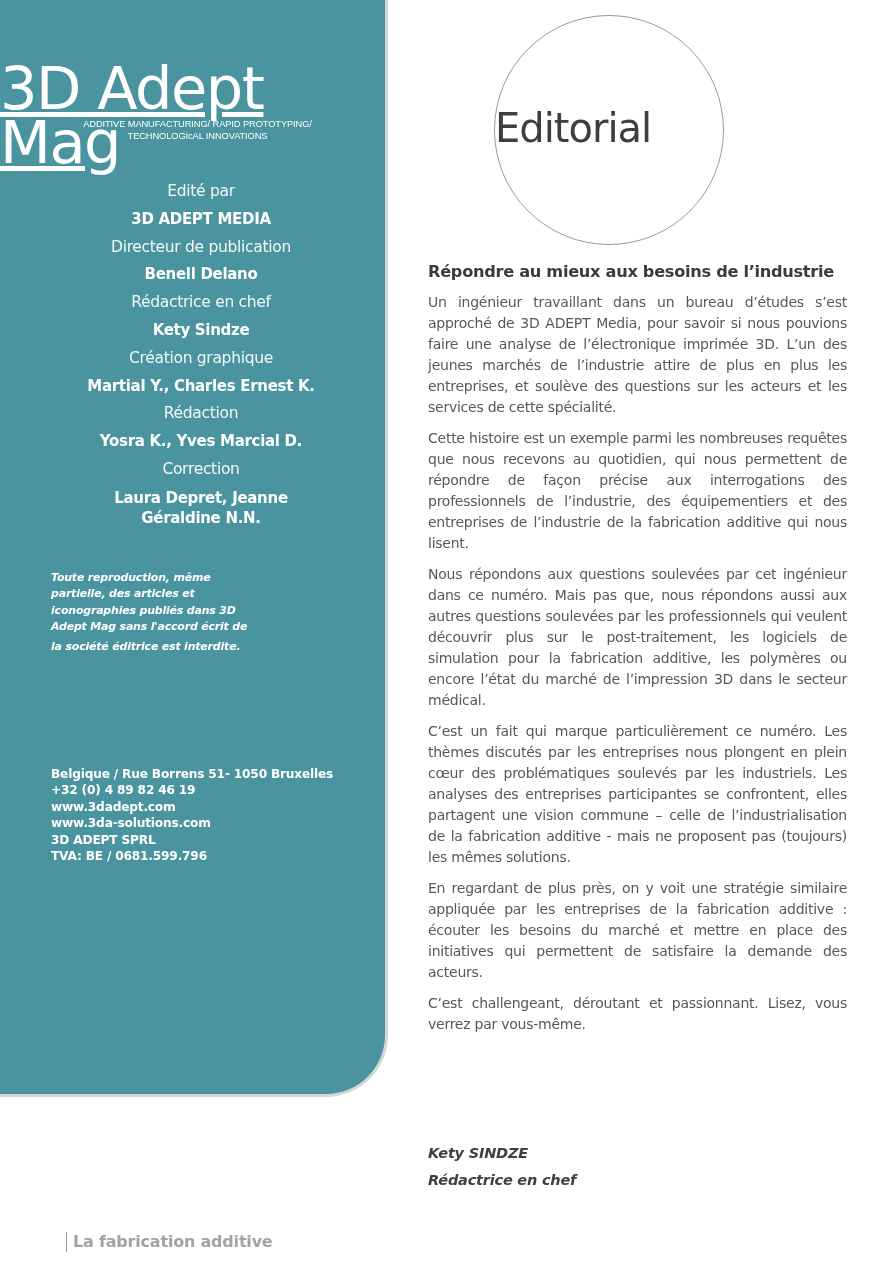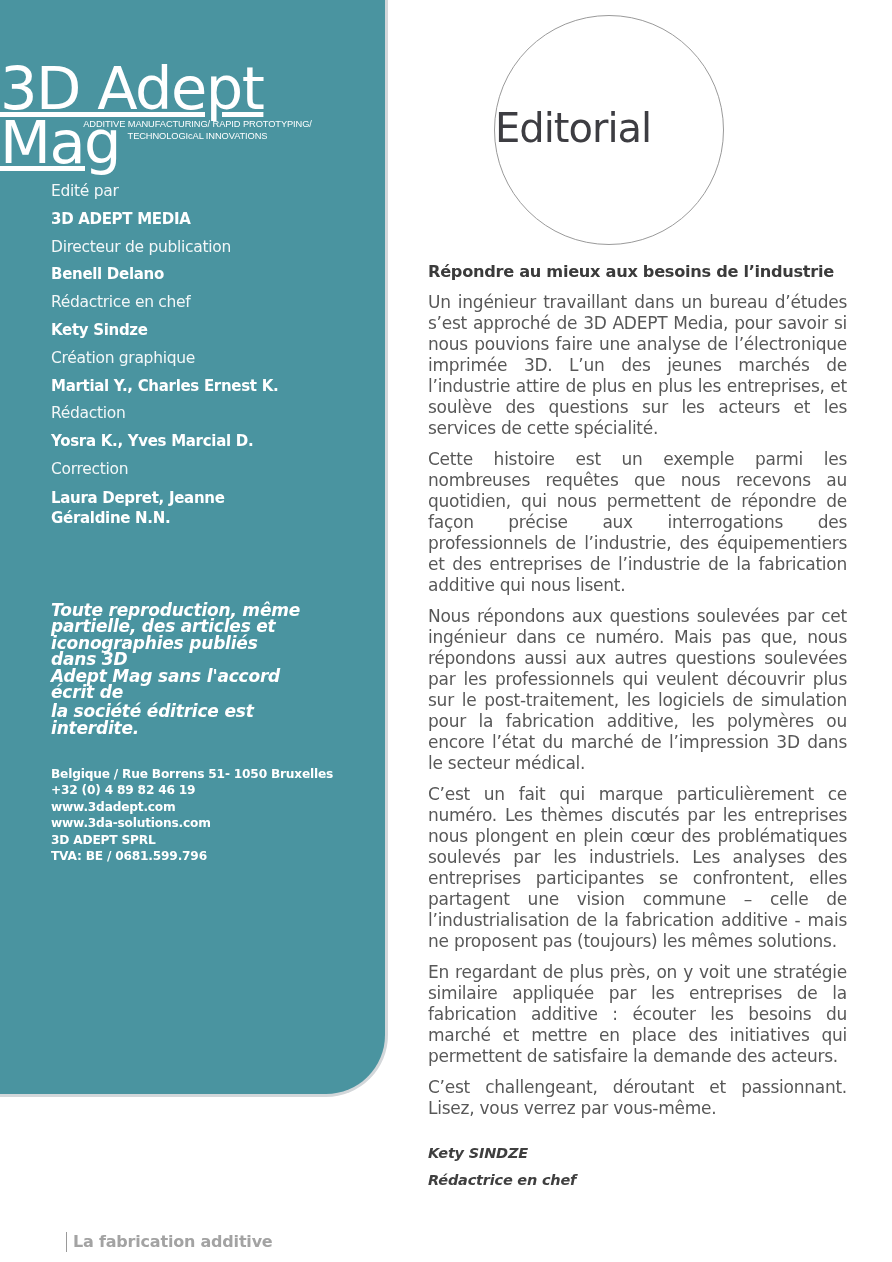--- a/index.html
+++ b/index.html
@@ -30,30 +30,30 @@
     text-align: center; color: #ffffff;
     font-family: "Liberation Sans", sans-serif;
     font-size: 9.3px; line-height: 12px; letter-spacing: -0.1px;
   }
   .credits {
     position: absolute; left: 51px; top: 178px; width: 300px;
     color: #ffffff;
   }
   .credit-line {
     font-family: "DejaVu Sans", sans-serif;
-    font-size: 15.5px; line-height: 27.8px; letter-spacing: -0.3px;
+    font-size: 15.5px; line-height: 27.8px; letter-spacing: -0.3px; text-align: center;
   }
   .credit-line.role { font-weight: normal; color: #f2f7f8; }
   .credit-line.name { font-weight: bold; font-size: 15px; }
   .credit-line.name.multi { line-height: 20px; padding-top: 4px; }
   .notice {
-    position: absolute; left: 51px; top: 602px; width: 250px;
+    position: absolute; left: 51px; top: 570px; width: 250px;
     color: #ffffff; font-style: italic; font-weight: bold;
     font-family: "DejaVu Sans", sans-serif;
-    font-size: 17px; line-height: 16.4px; letter-spacing: -0.2px;
+    font-size: 11px; line-height: 16.4px; letter-spacing: -0.2px;
   }
   .contact {
     position: absolute; left: 51px; top: 766px; width: 320px;
     color: #ffffff; font-weight: bold;
     font-family: "DejaVu Sans", sans-serif;
     font-size: 12.2px; line-height: 16.4px; letter-spacing: -0.2px;
   }
   .editorial-circle {
     position: absolute; left: 494px; top: 15px;
     width: 230px; height: 230px; border-radius: 50%;
@@ -69,21 +69,21 @@
     position: absolute; left: 428px; top: 262px; width: 423px;
     color: #555555;
   }
   .headline {
     font-family: "DejaVu Sans", sans-serif;
     font-weight: bold; font-size: 16.2px; color: #3b3b3b;
     margin: 0 0 11px 0; letter-spacing: -0.3px; white-space: nowrap;
   }
   .para {
     font-family: "DejaVu Sans", sans-serif;
-    font-size: 17px; line-height: 21px; text-align: justify;
+    font-size: 14px; line-height: 21px; text-align: justify;
     margin: 0 4px 10px 0; letter-spacing: -0.25px; color: #585858;
   }
   .signature {
     position: absolute; left: 428px; top: 1140px;
     font-family: "DejaVu Sans", sans-serif; font-style: italic; font-weight: bold;
     font-size: 14.5px; line-height: 27px; color: #3f3f3f; letter-spacing: -0.2px;
   }
   .footer {
     position: absolute; left: 66px; top: 1232px; height: 20px;
     border-left: 1px solid #9a9a9a; padding-left: 6px;

